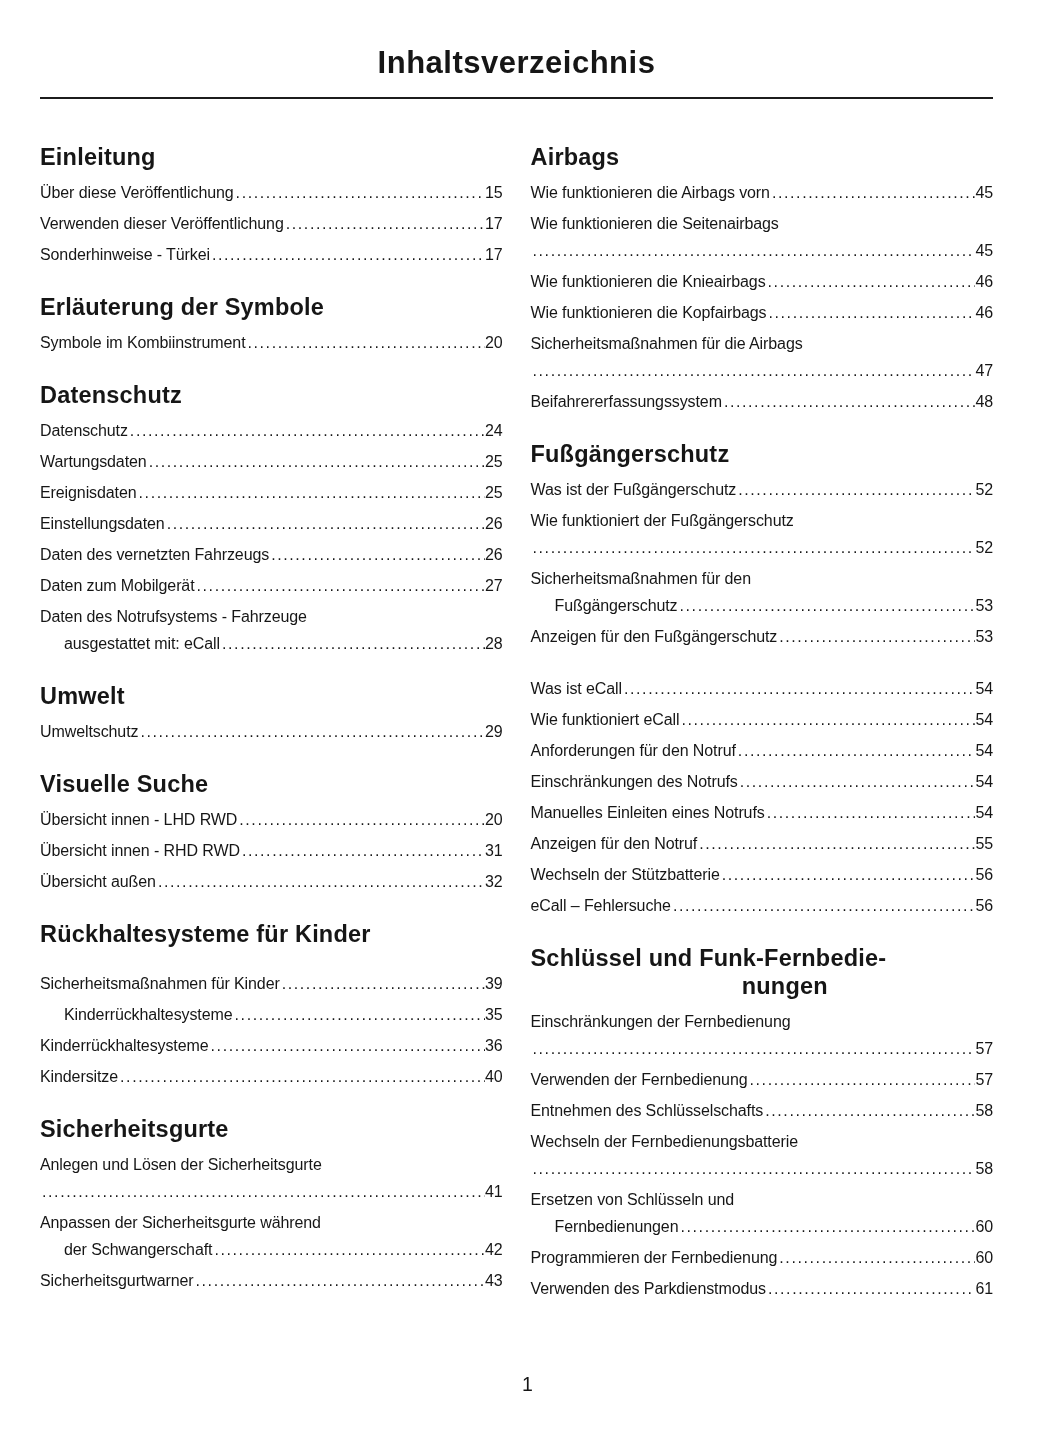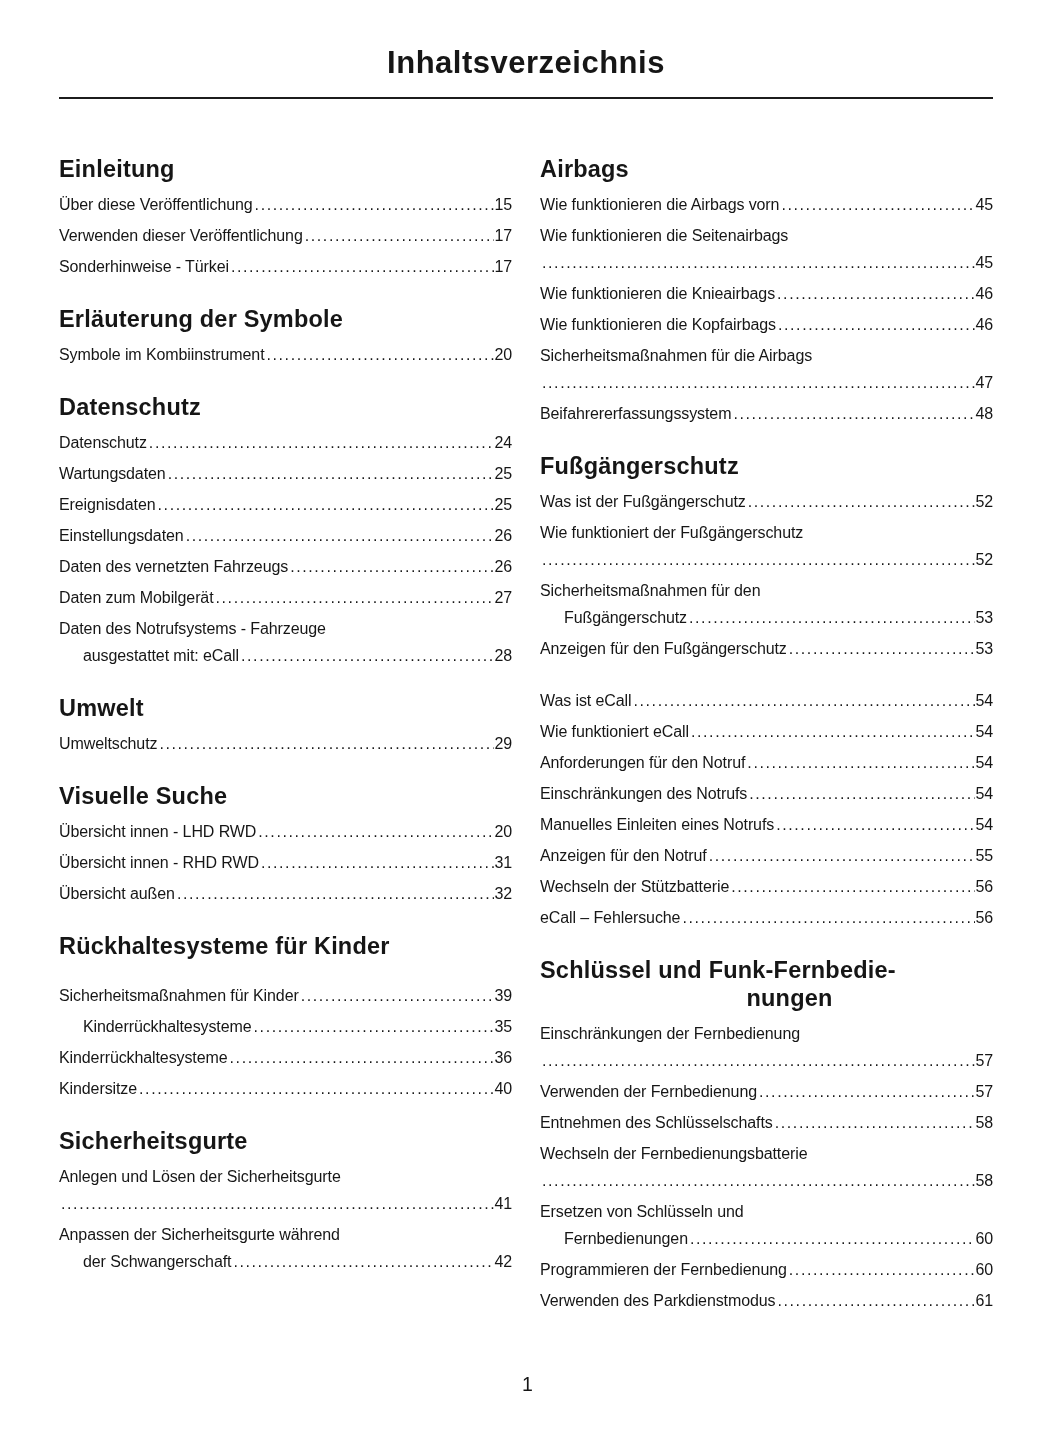--- a/index.html
+++ b/index.html
@@ -6,40 +6,40 @@
   html, body { width: 1055px; height: 1448px; background: #ffffff; }
   body {
     font-family: "Liberation Sans", "DejaVu Sans", sans-serif;
     color: #161616;
     -webkit-font-smoothing: antialiased;
   }
   .page {
     position: relative;
     width: 1055px;
     height: 1448px;
-    padding: 45px 62px 0 59px;
+    padding: 45px 62px 0 40px;
     overflow: hidden;
   }
   .doc-title {
     font-size: 31px;
     font-weight: bold;
     text-align: center;
     letter-spacing: 0.5px;
     line-height: 36px;
   }
   .title-rule {
     height: 0;
     border: none;
     border-top: 2px solid #1c1c1c;
     margin-top: 16px;
   }
   .columns {
     display: flex;
     gap: 28px;
-    margin-top: 56px;
+    margin-top: 44px;
   }
   .col { flex: 1 1 0; min-width: 0; }
 
   .toc-section { margin-bottom: 25px; }
   .toc-heading {
     font-size: 23.5px;
     font-weight: bold;
     line-height: 28px;
     letter-spacing: 0.2px;
     margin-bottom: 8px;
@@ -268,20 +268,27 @@
             </div>
           </div>
           <div class="toc-entry">
             <div class="entry-line">Anpassen der Sicherheitsgurte während</div>
             <div class="entry-last cont-indent">
               <span class="entry-text">der Schwangerschaft</span>
               <span class="dots"></span>
               <span class="pg">42</span>
             </div>
           </div>
+          <div class="toc-entry">
+            <div class="entry-last">
+              <span class="entry-text">Sicherheitsgurtwarner</span>
+              <span class="dots"></span>
+              <span class="pg">43</span>
+            </div>
+          </div>
         </section>
       </div>
     <div class="col">
         <section class="toc-section">
           <h2 class="toc-heading">
             <div>Airbags</div>
           </h2>
           <div class="toc-entry">
             <div class="entry-last">
               <span class="entry-text">Wie funktionieren die Airbags vorn</span>

